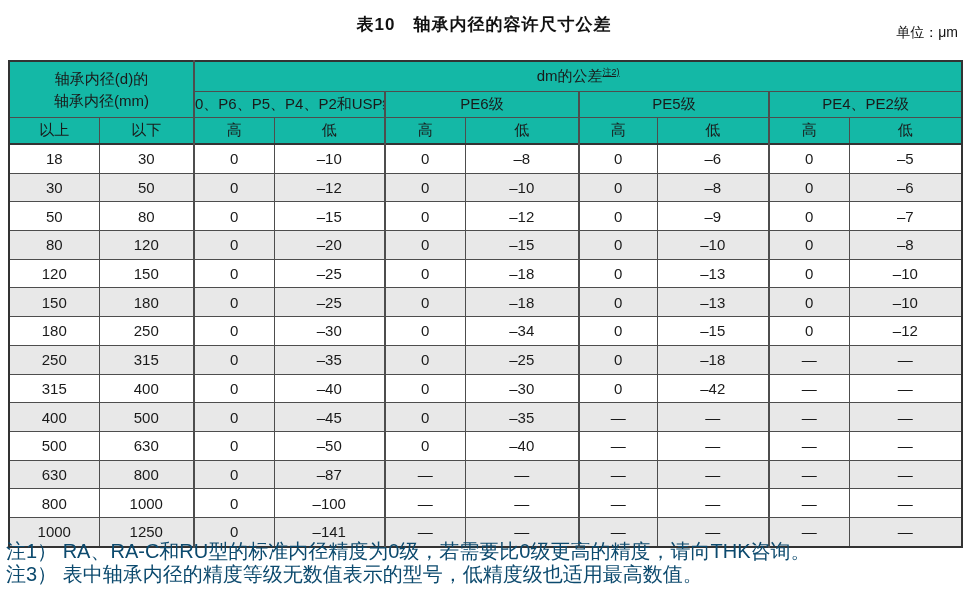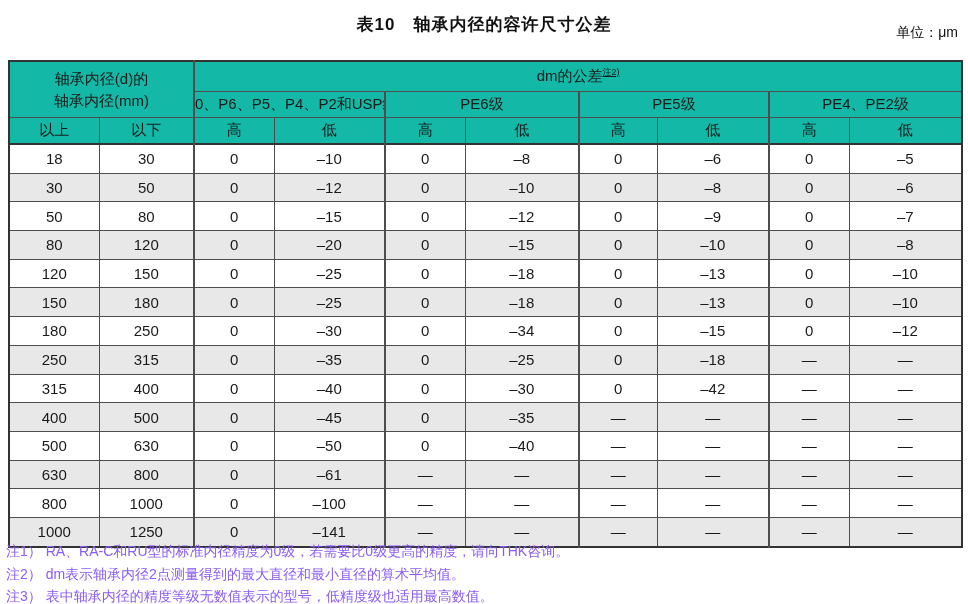--- a/index.html
+++ b/index.html
@@ -30,21 +30,21 @@
   thead tr.r2 th{height:25px;}
   thead tr.r3 th{height:25px;font-weight:bold;}
   thead th.size-head{font-weight:normal;line-height:1.45;font-size:15px;}
   thead tr.r3 th{font-weight:normal;}
   thead{border-bottom:2px solid #333;}
   sup.note-sup{font-size:9px;vertical-align:super;line-height:0;text-decoration:underline;}
   tbody td{height:27.7px;font-size:15px;background:#ffffff;}
   tbody tr:nth-child(even) td{background:#e8e8e8;}
   .g{border-left-width:2px !important;}
   .notes{position:absolute;top:540px;left:6px;width:956px;}
-  .note-line{font-size:14px;line-height:22.5px;color:#8b5cf6;}
+  .note-line{font-size:20px;line-height:22.5px;color:#0c4a6e;}
 </style>
 </head>
 <body>
 
 <div class="title-area">
   <div class="page-title">表10　轴承内径的容许尺寸公差</div>
   <div class="unit-label">单位：μm</div>
 </div>
 
 <table class="tol">
@@ -219,21 +219,21 @@
         <td>–40</td>
         <td class="g">—</td>
         <td>—</td>
         <td class="g">—</td>
         <td>—</td>
       </tr>
       <tr>
         <td>630</td>
         <td>800</td>
         <td class="g">0</td>
-        <td>–61</td>
+        <td>–87</td>
         <td class="g">—</td>
         <td>—</td>
         <td class="g">—</td>
         <td>—</td>
         <td class="g">—</td>
         <td>—</td>
       </tr>
       <tr>
         <td>800</td>
         <td>1000</td>
@@ -256,15 +256,14 @@
         <td class="g">—</td>
         <td>—</td>
         <td class="g">—</td>
         <td>—</td>
       </tr>
     </tbody>
 </table>
 
 <div class="notes">
   <div class="note-line">注1）  RA、RA-C和RU型的标准内径精度为0级，若需要比0级更高的精度，请向THK咨询。</div>
-  <div class="note-line">注2）  dm表示轴承内径2点测量得到的最大直径和最小直径的算术平均值。</div>
   <div class="note-line">注3）  表中轴承内径的精度等级无数值表示的型号，低精度级也适用最高数值。</div>
 </div>
 
 </body></html>

